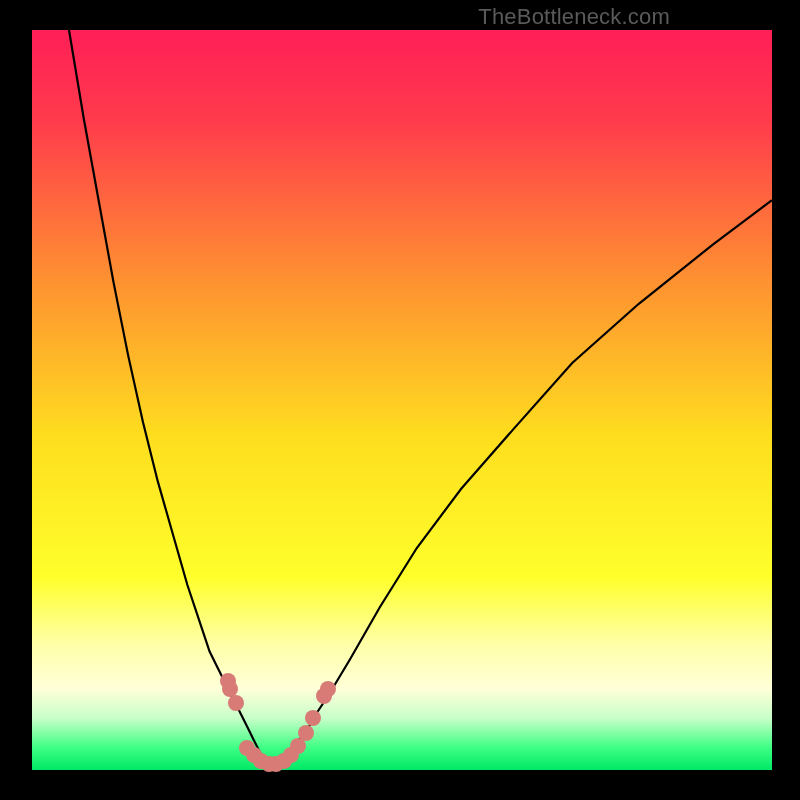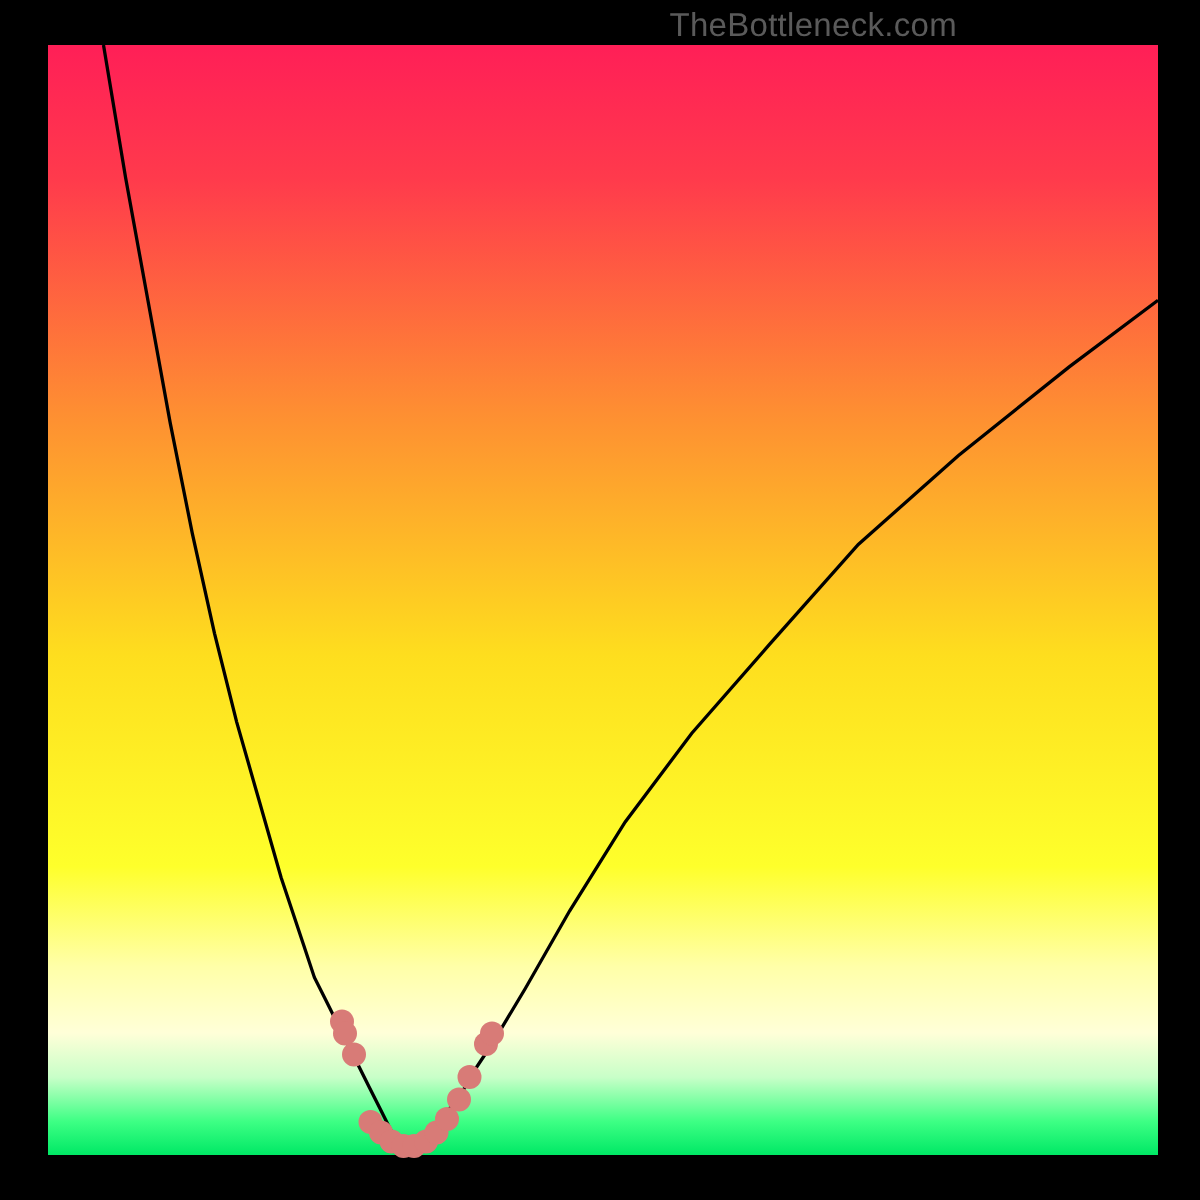--- a/index.html
+++ b/index.html
@@ -10,20 +10,21 @@
     background: #000000;
     overflow: hidden;
   }
   .frame {
     position: absolute;
     left: 0;
     top: 0;
     width: 644px;
     height: 800px;
     background: #000000;
+    padding-left: 32px;
   }
   .plot-area {
     position: absolute;
     left: 32px;
     top: 30px;
     width: 740px;
     height: 740px;
   }
   .gradient-bg {
     position: absolute;

